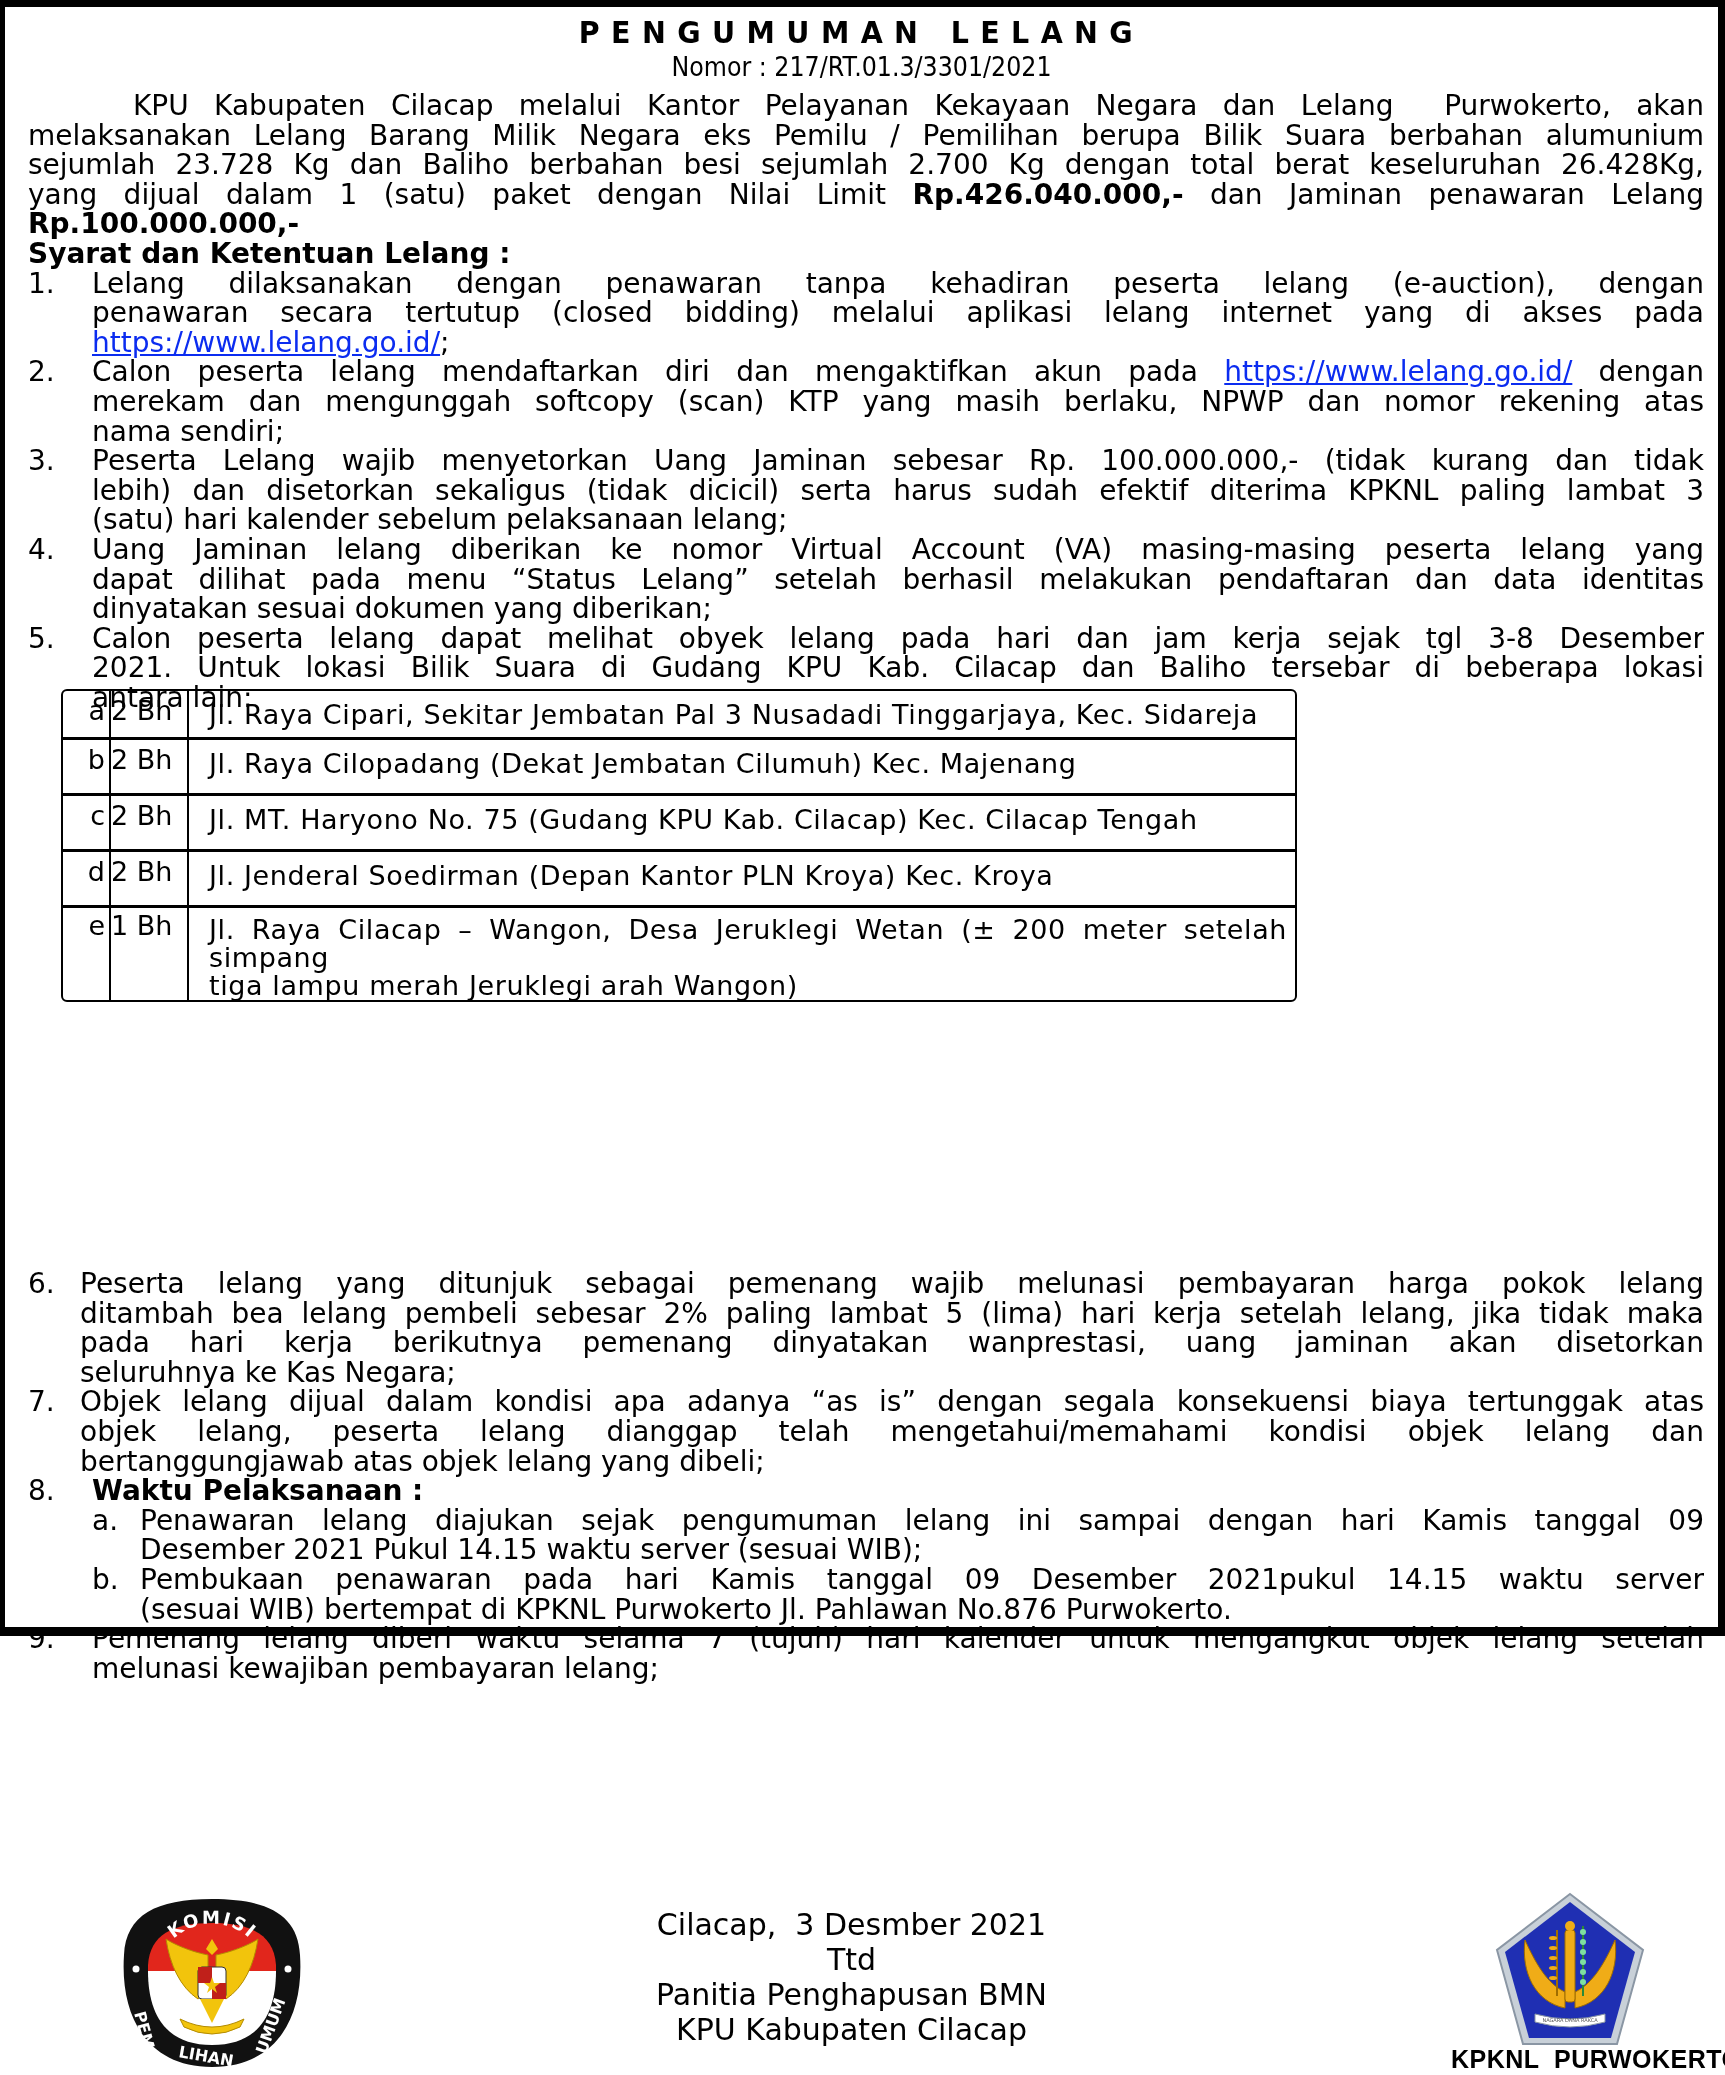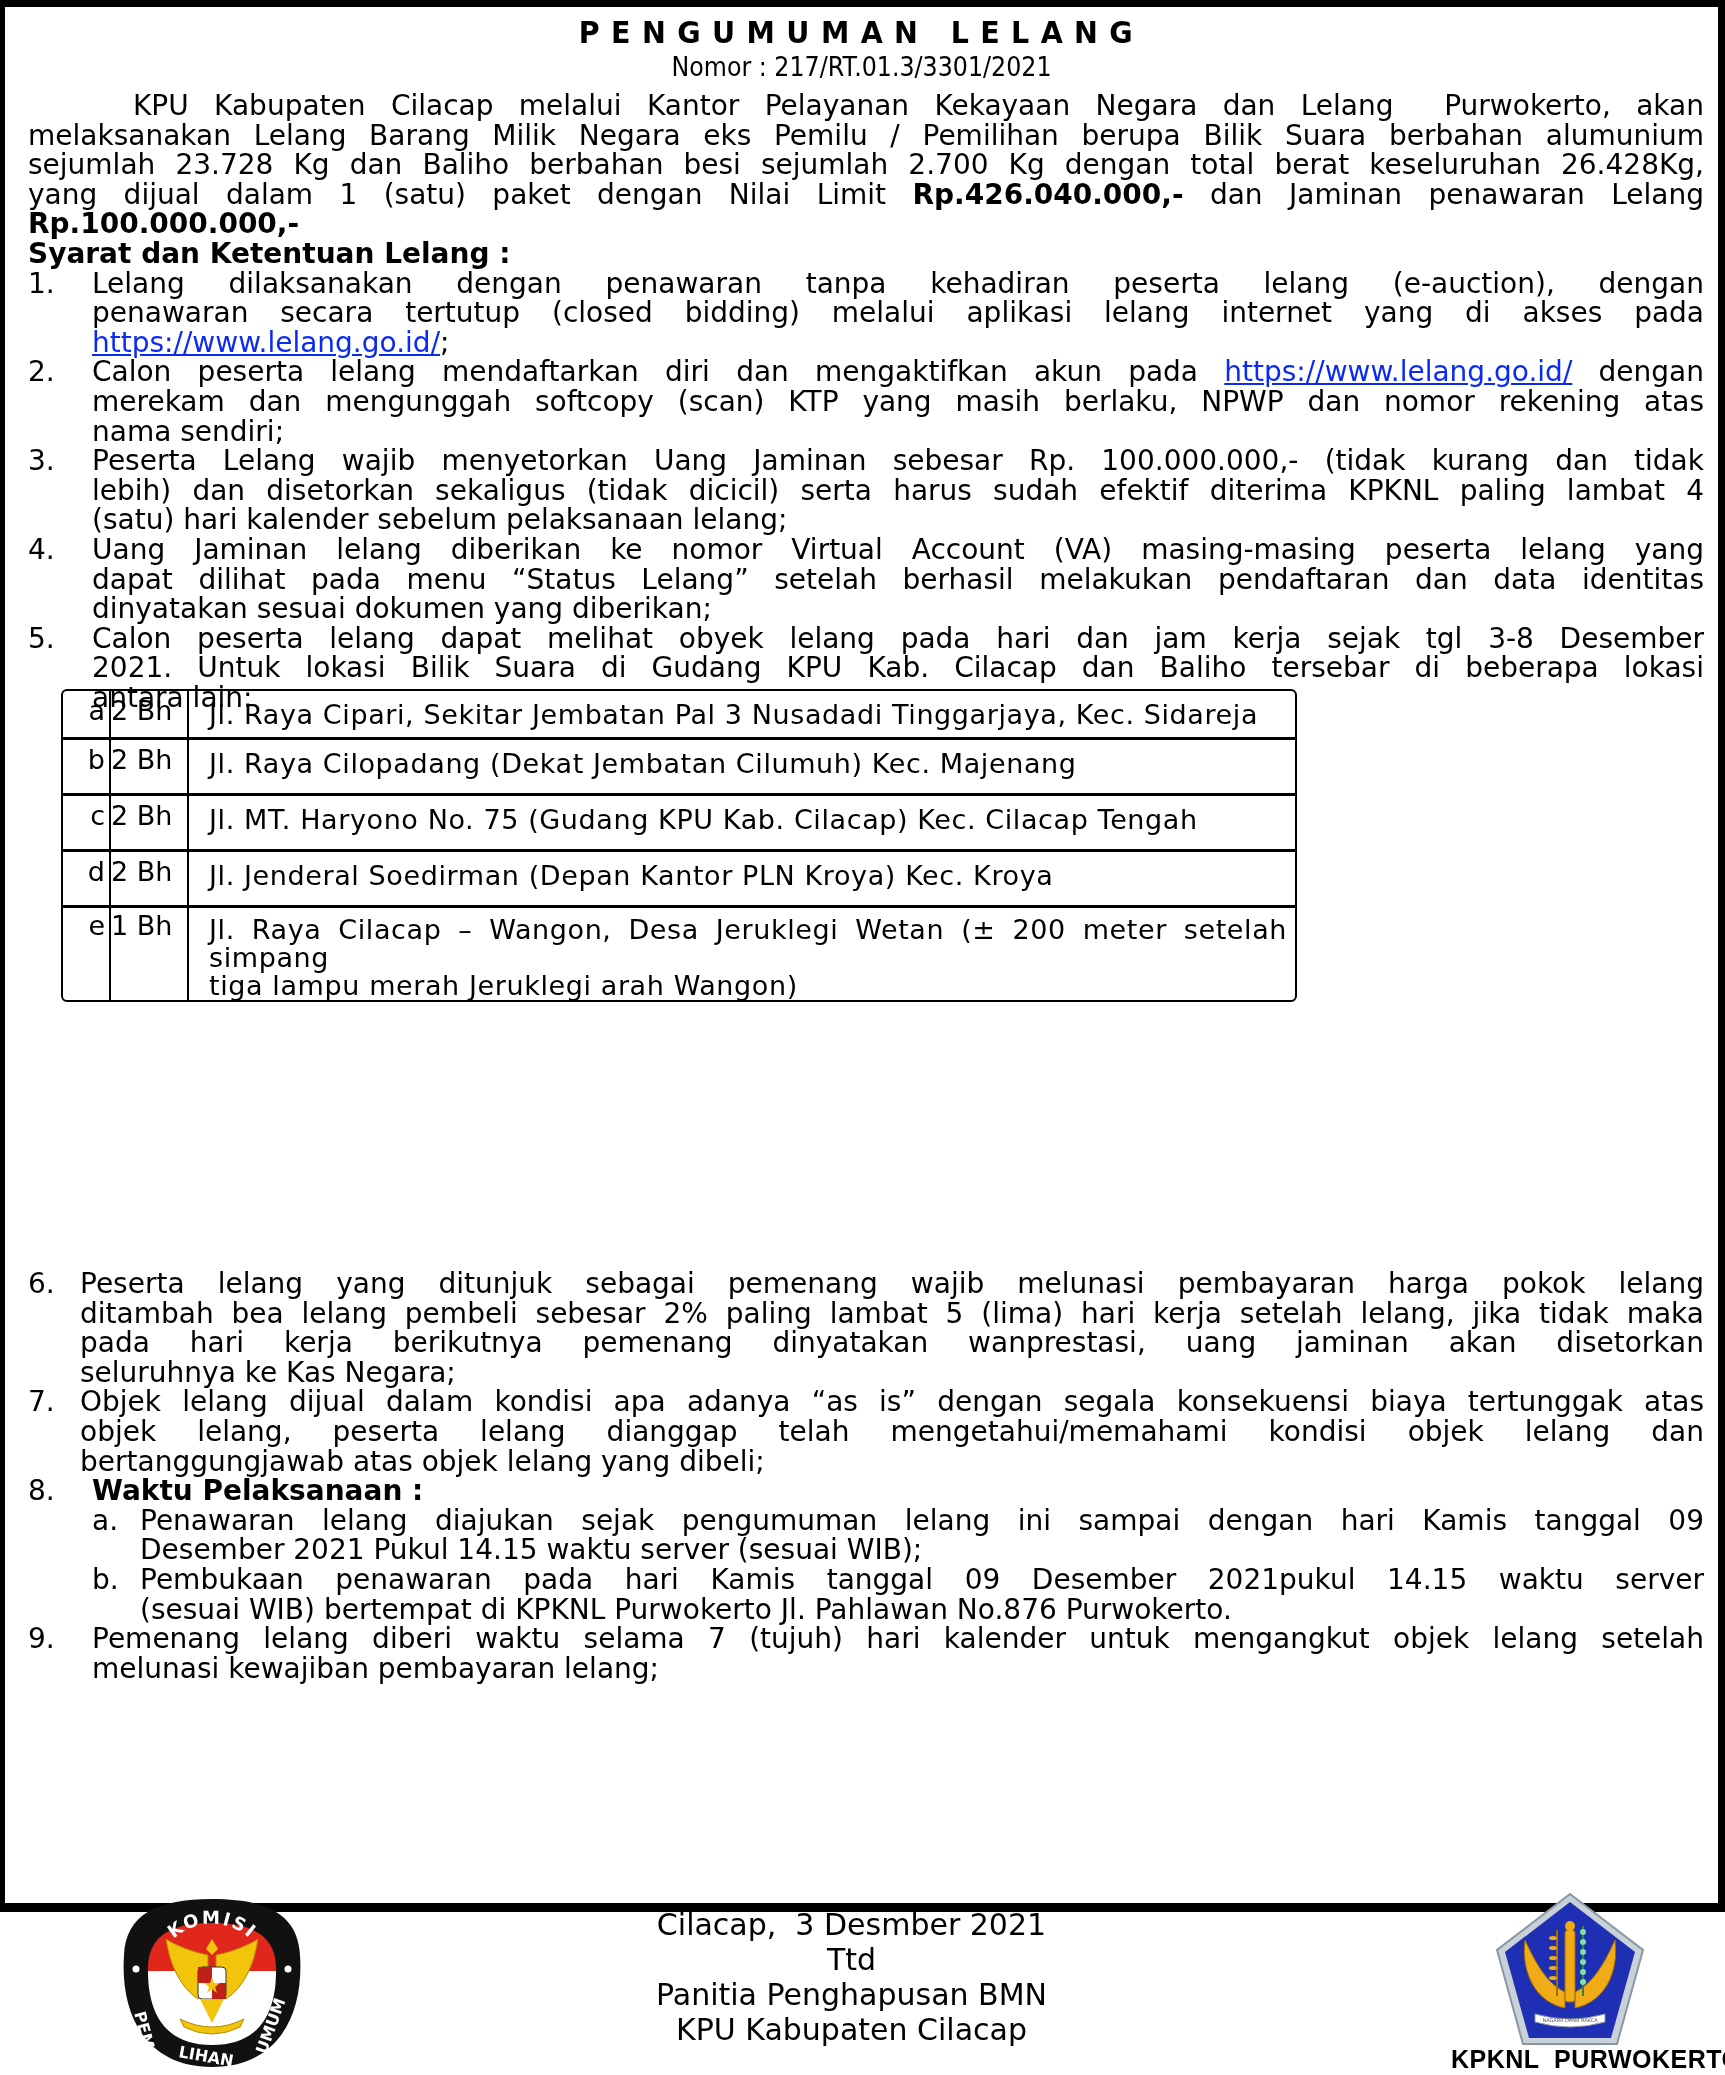--- a/index.html
+++ b/index.html
@@ -1,18 +1,18 @@
 <!DOCTYPE html>
 <html><head>
 <meta charset="utf-8">
 <style>
   html, body { margin:0; padding:0; background:#ffffff; }
   body { width:1725px; height:2075px; overflow:hidden; }
   .page {
-    position:absolute; left:0; top:0; width:1725px; height:1912px;
+    position:absolute; left:0; top:0; width:1725px; height:1636px;
     box-sizing:border-box;
     border-top:7px solid #000; border-bottom:9px solid #000;
     border-left:5px solid #000; border-right:7px solid #000;
     font-family:"DejaVu Sans", sans-serif;
     color:#000;
   }
   .title {
     position:absolute; left:0; right:0; top:8px; text-align:center;
     font-family:"DejaVu Sans", sans-serif; font-weight:bold;
     font-size:30px; letter-spacing:12px; line-height:36px;
@@ -93,21 +93,21 @@
     <div class="item">
       <span class="num">2.</span>
       <p class="justify"><span>Calon peserta lelang mendaftarkan diri dan mengaktifkan akun pada </span><a class="link">https://www.lelang.go.id/</a><span> dengan</span></p>
       <p class="justify">merekam dan mengunggah softcopy (scan) KTP yang masih berlaku, NPWP dan nomor rekening atas</p>
       <p class="last">nama sendiri;</p>
     </div>
 
     <div class="item">
       <span class="num">3.</span>
       <p class="justify">Peserta Lelang wajib menyetorkan Uang Jaminan sebesar Rp. 100.000.000,- (tidak kurang dan tidak</p>
-      <p class="justify">lebih) dan disetorkan sekaligus (tidak dicicil) serta harus sudah efektif diterima KPKNL paling lambat 4</p>
+      <p class="justify">lebih) dan disetorkan sekaligus (tidak dicicil) serta harus sudah efektif diterima KPKNL paling lambat 3</p>
       <p class="last">(satu) hari kalender sebelum pelaksanaan lelang;</p>
     </div>
 
     <div class="item">
       <span class="num">4.</span>
       <p class="justify">Uang Jaminan lelang diberikan ke nomor Virtual Account (VA) masing-masing peserta lelang yang</p>
       <p class="justify">dapat dilihat pada menu “Status Lelang” setelah berhasil melakukan pendaftaran dan data identitas</p>
       <p class="last">dinyatakan sesuai dokumen yang diberikan;</p>
     </div>
 

